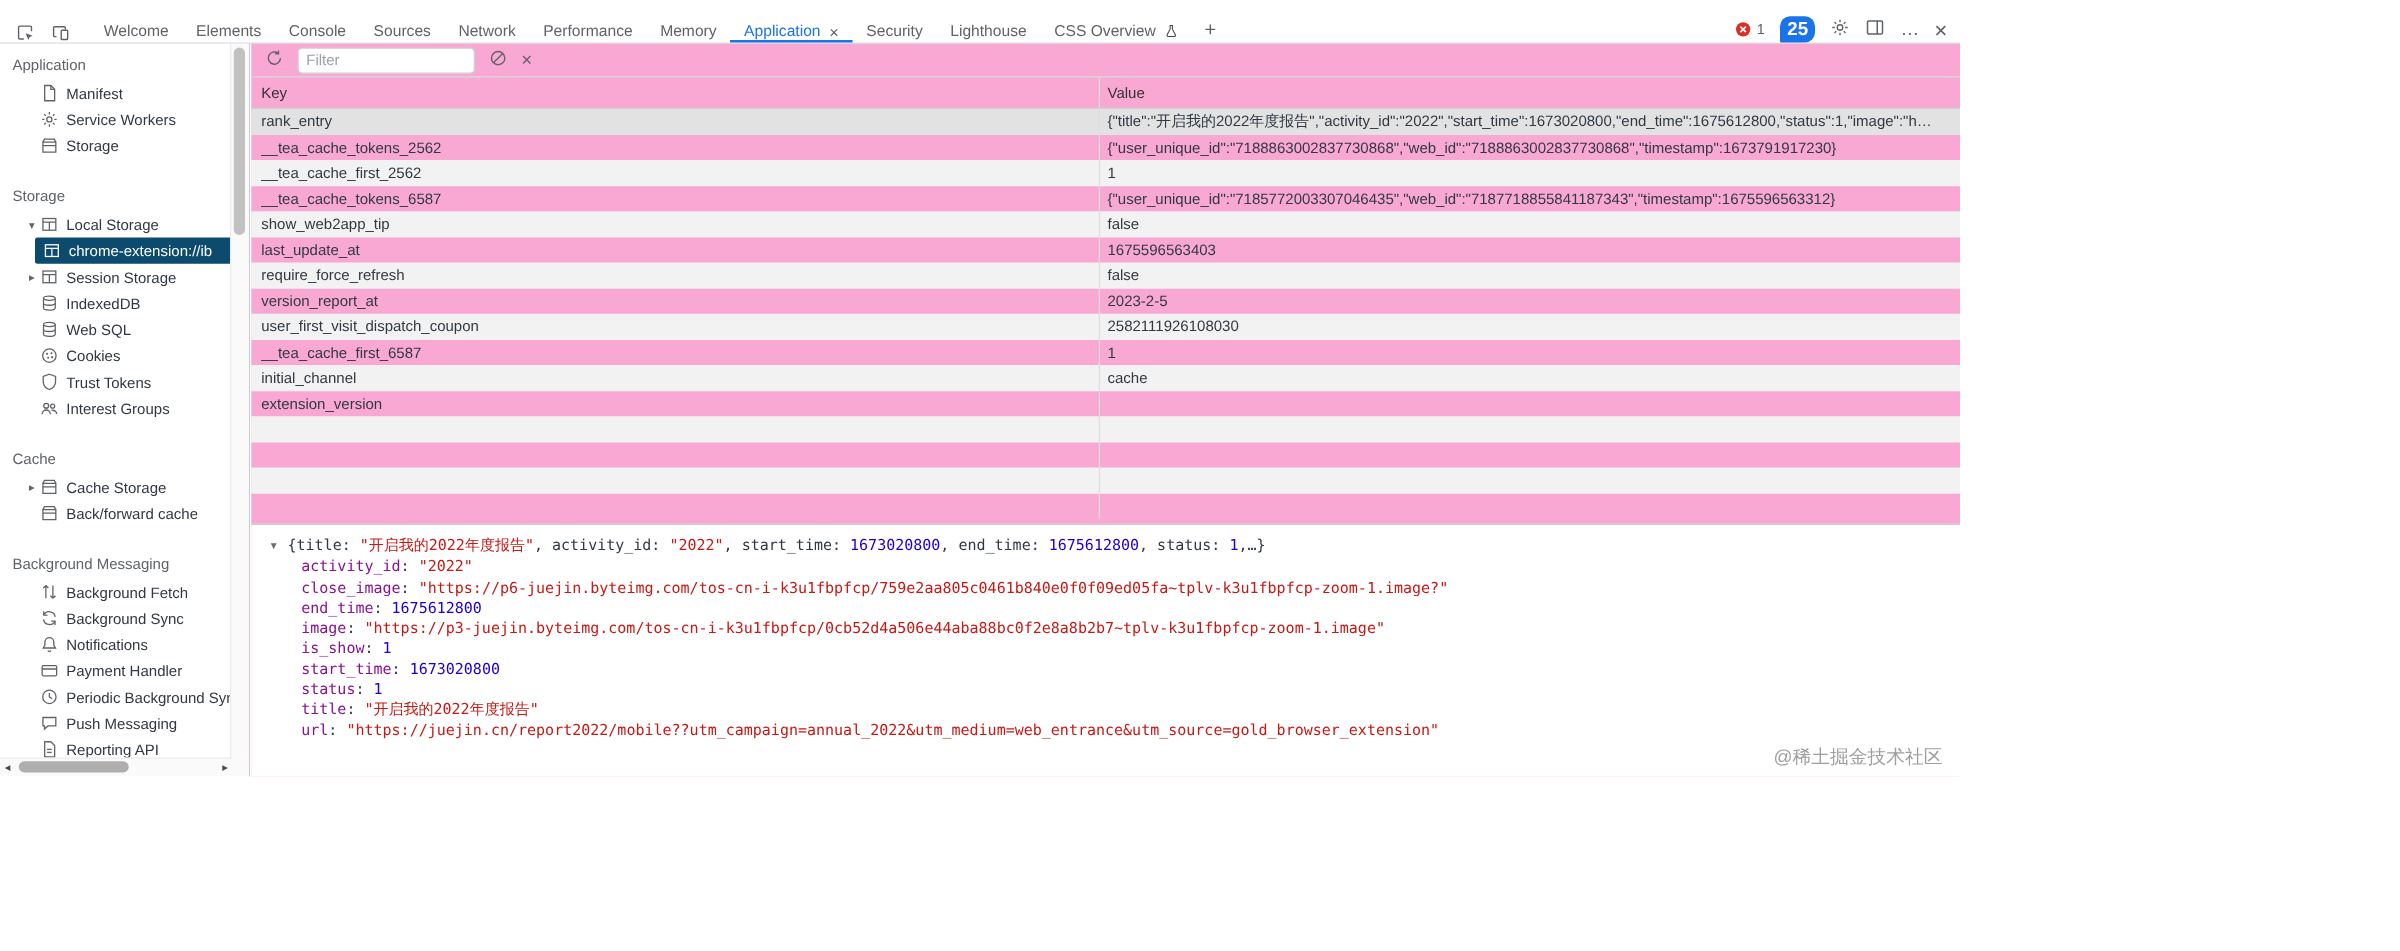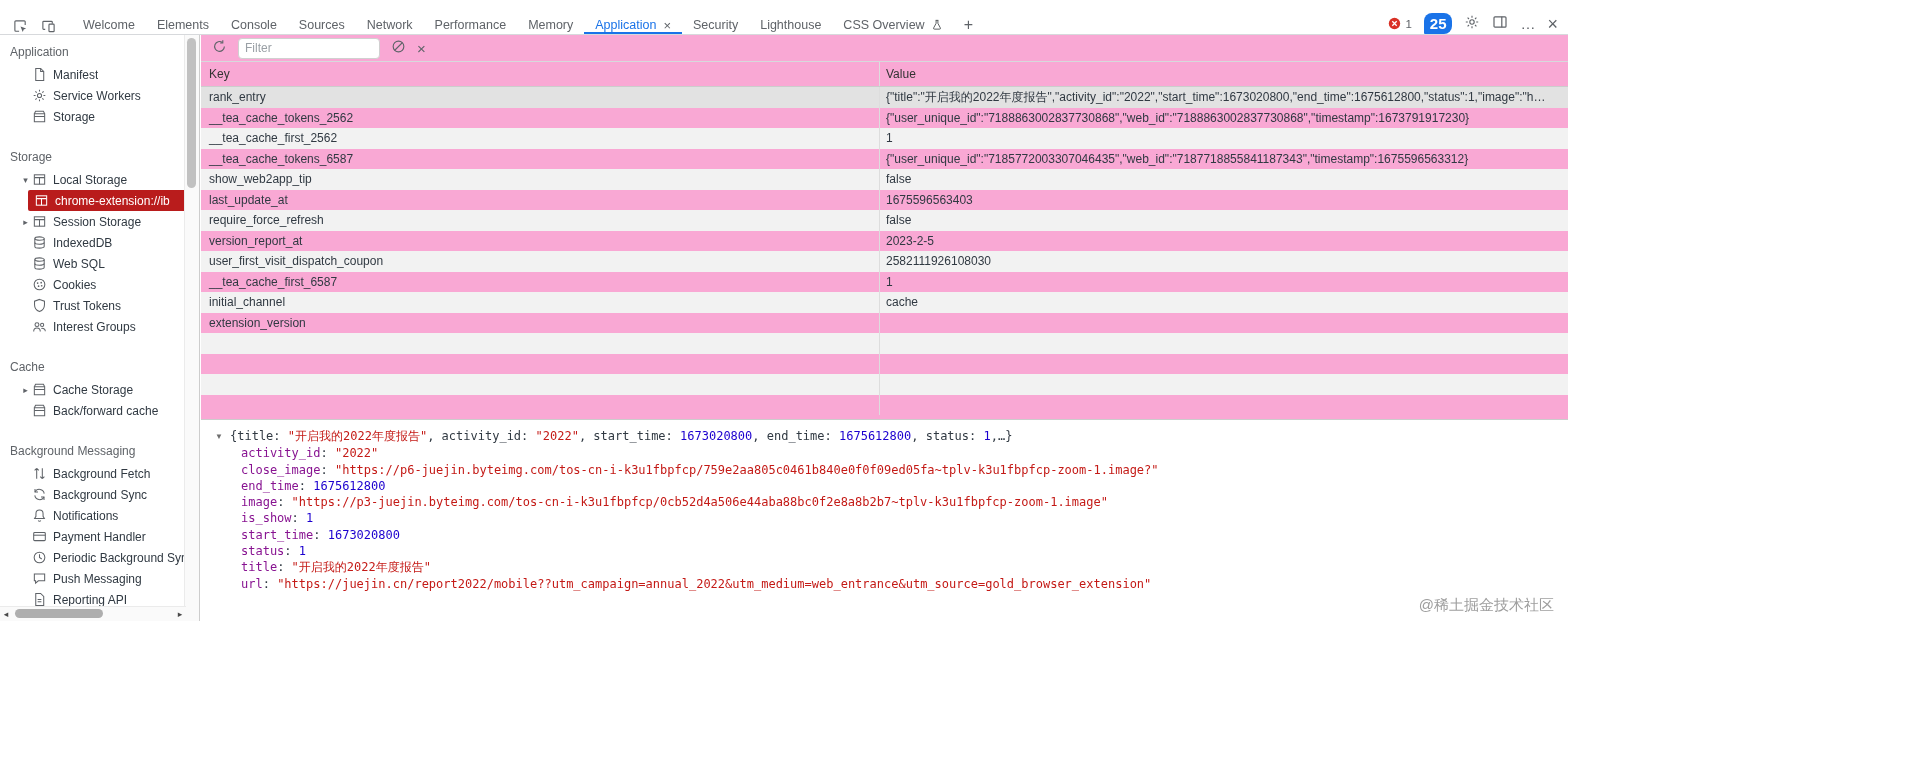--- a/index.html
+++ b/index.html
@@ -28,21 +28,21 @@
 
   
   .sidebar{position:absolute;top:35px;left:0;width:200px;bottom:0;border-right:1px solid #cdcdcd;background:#fff;box-sizing:border-box;}
   .side-inner{position:absolute;top:0;left:0;width:186px;bottom:14px;overflow:hidden;}
   .sec-title{margin-top:18px;height:24px;line-height:24px;padding-left:10px;color:#5f6368;}
   .sec-title:first-child{margin-top:5px;}
   .srow{display:flex;align-items:center;height:21px;white-space:nowrap;color:#303942;}
   .arrow{width:13px;margin-left:19px;font-size:9px;color:#5f6368;text-align:center;flex:none;}
   .srow .icn{margin-right:6px;}
   .slabel{overflow:hidden;}
-  .sel-row{margin-left:28px;width:158px;box-sizing:border-box;padding-left:6px;background:#b91c1c;color:#fff;border-radius:2px;}
+  .sel-row{margin-left:28px;width:158px;box-sizing:border-box;padding-left:6px;background:#0c4a6e;color:#fff;border-radius:2px;}
   .sel-row .icn{color:#fff;}
   .vtrack{position:absolute;top:0;right:0;bottom:14px;width:14px;background:#fafafa;border-left:1px solid #ebebeb;}
   .vthumb{position:absolute;top:3px;left:2px;width:9px;height:150px;background:#c1c1c1;border-radius:5px;}
   .htrack{position:absolute;left:0;bottom:0;width:186px;height:14px;background:#fafafa;border-top:1px solid #ebebeb;}
   .hthumb{position:absolute;left:15px;top:2px;width:88px;height:9px;background:#aeaeae;border-radius:5px;}
   .harrow{position:absolute;top:0;height:14px;line-height:14px;font-size:9px;color:#4a4a4a;width:12px;text-align:center;}
   .harrow.l{left:0;}
   .harrow.r{right:0;}
   .scorner{position:absolute;right:0;bottom:0;width:14px;height:14px;background:#fafafa;}
 

